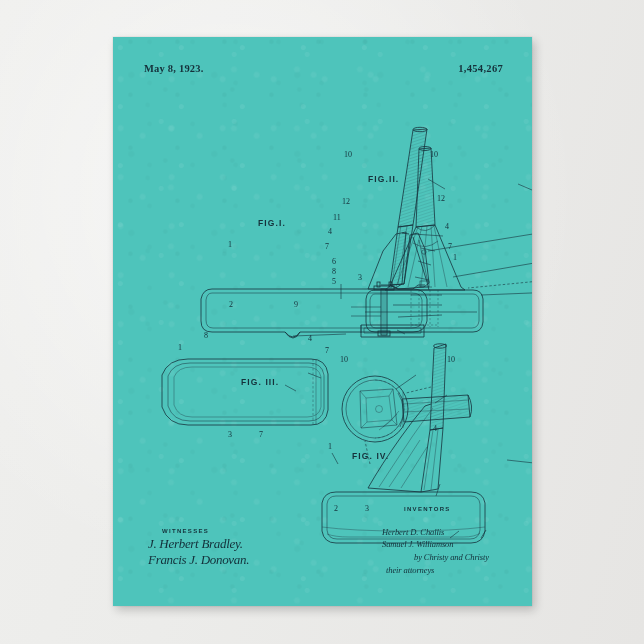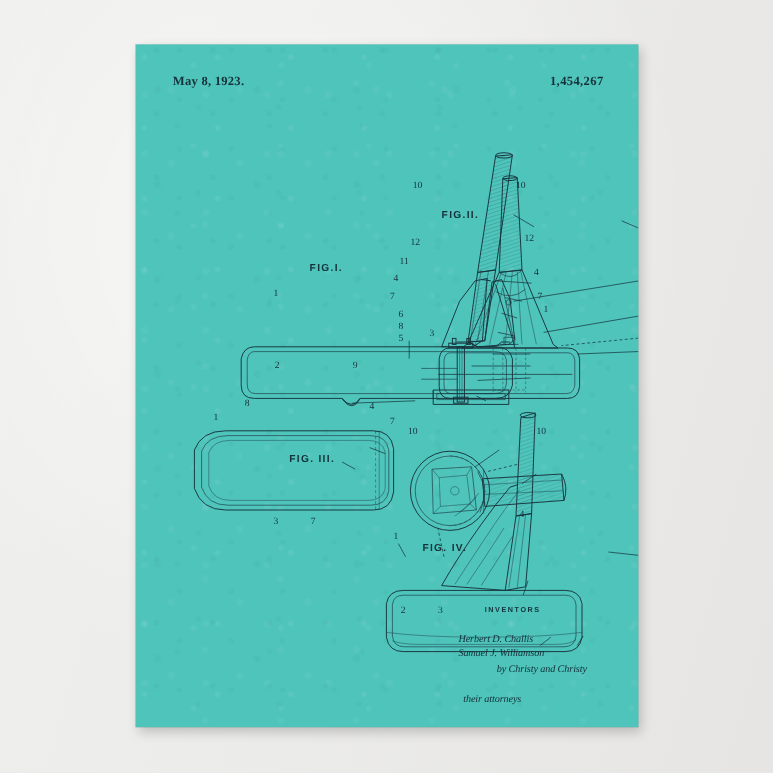--- a/index.html
+++ b/index.html
@@ -374,24 +374,29 @@
           <div class="ink ref-num" style="left: 227px; top: 318px;">10</div>
           <div class="ink ref-num" style="left: 115px; top: 393px;">3</div>
           <div class="ink ref-num" style="left: 146px; top: 393px;">7</div>
           <div class="ink ref-num" style="left: 334px; top: 318px;">10</div>
           <div class="ink ref-num" style="left: 320px; top: 387px;">4</div>
           <div class="ink ref-num" style="left: 215px; top: 405px;">1</div>
           <div class="ink ref-num" style="left: 221px; top: 467px;">2</div>
           <div class="ink ref-num" style="left: 252px; top: 467px;">3</div>
         </div>
 
+      <div class="ink" style="left:35px;top:491px;">
+        <div class="sig-head" style="margin-left:14px;">WITNESSES</div>
+        <div class="sig-script w-sig" style="margin-top:2px;">J. Herbert Bradley.</div>
+        <div class="sig-script w-sig" style="margin-top:0px;">Francis J. Donovan.</div>
+      </div>
 
       <div class="ink" style="left:269px;top:469px;">
         <div class="sig-head" style="margin-left:22px;">INVENTORS</div>
         <div class="sig-script i-sig" style="margin-top:15px;">Herbert D. Challis</div>
         <div class="sig-script i-sig" style="margin-top:2px;">Samuel J. Williamson</div>
         <div class="sig-script i-sig" style="margin-top:3px;margin-left:32px;">by Christy and Christy</div>
-        <div class="sig-script i-sig" style="margin-top:15px;margin-left:4px;">their attorneys</div>
+        <div class="sig-script i-sig" style="margin-top:3px;margin-left:4px;">their attorneys</div>
       </div>
 
     </div>
   </div>
 </div>
 
 </body></html>

